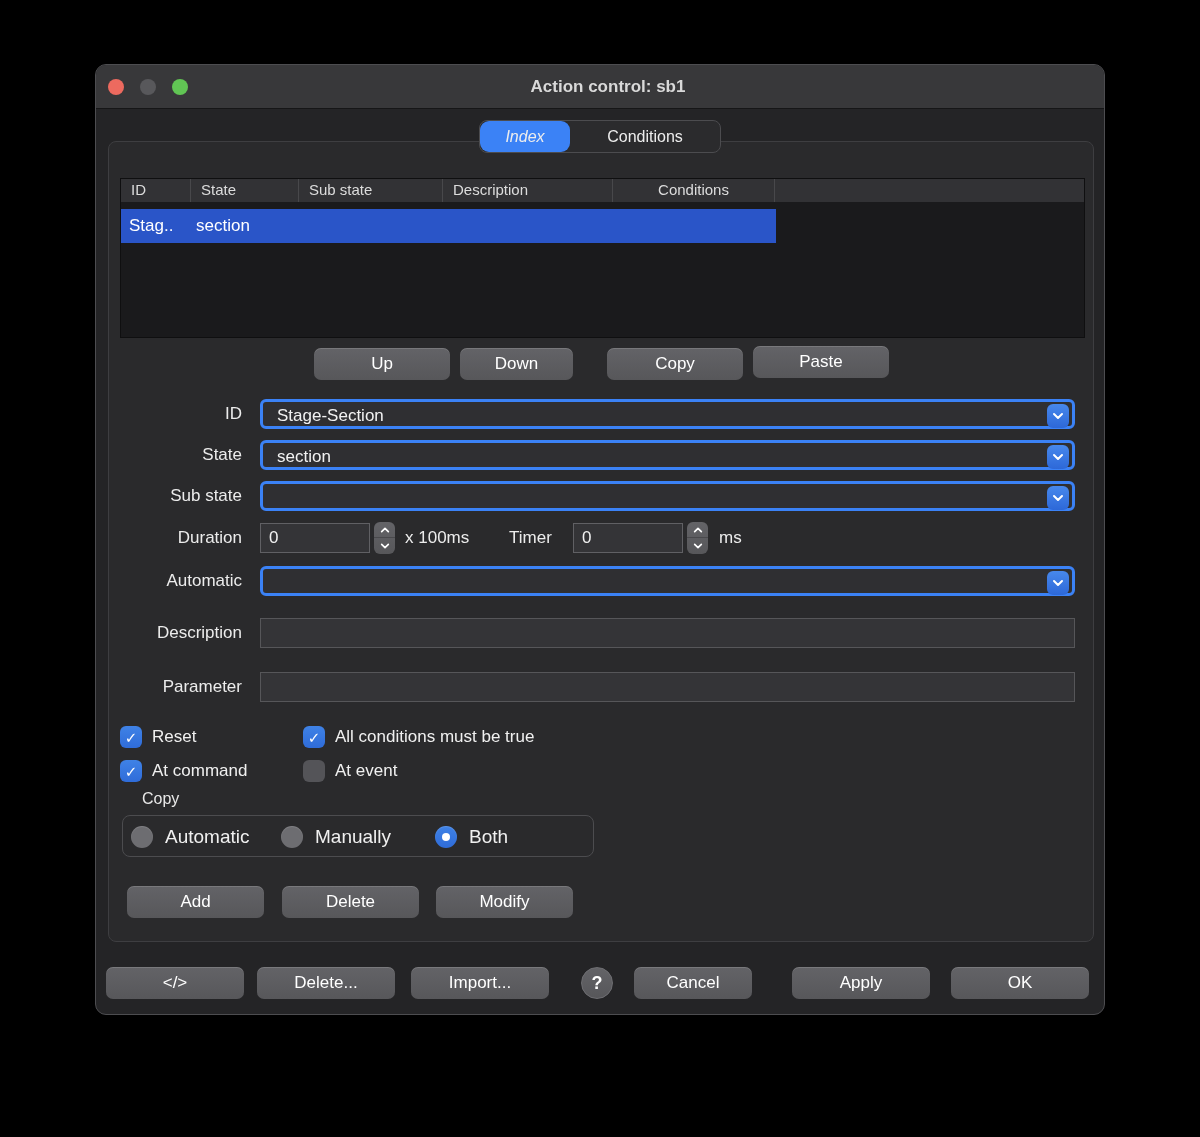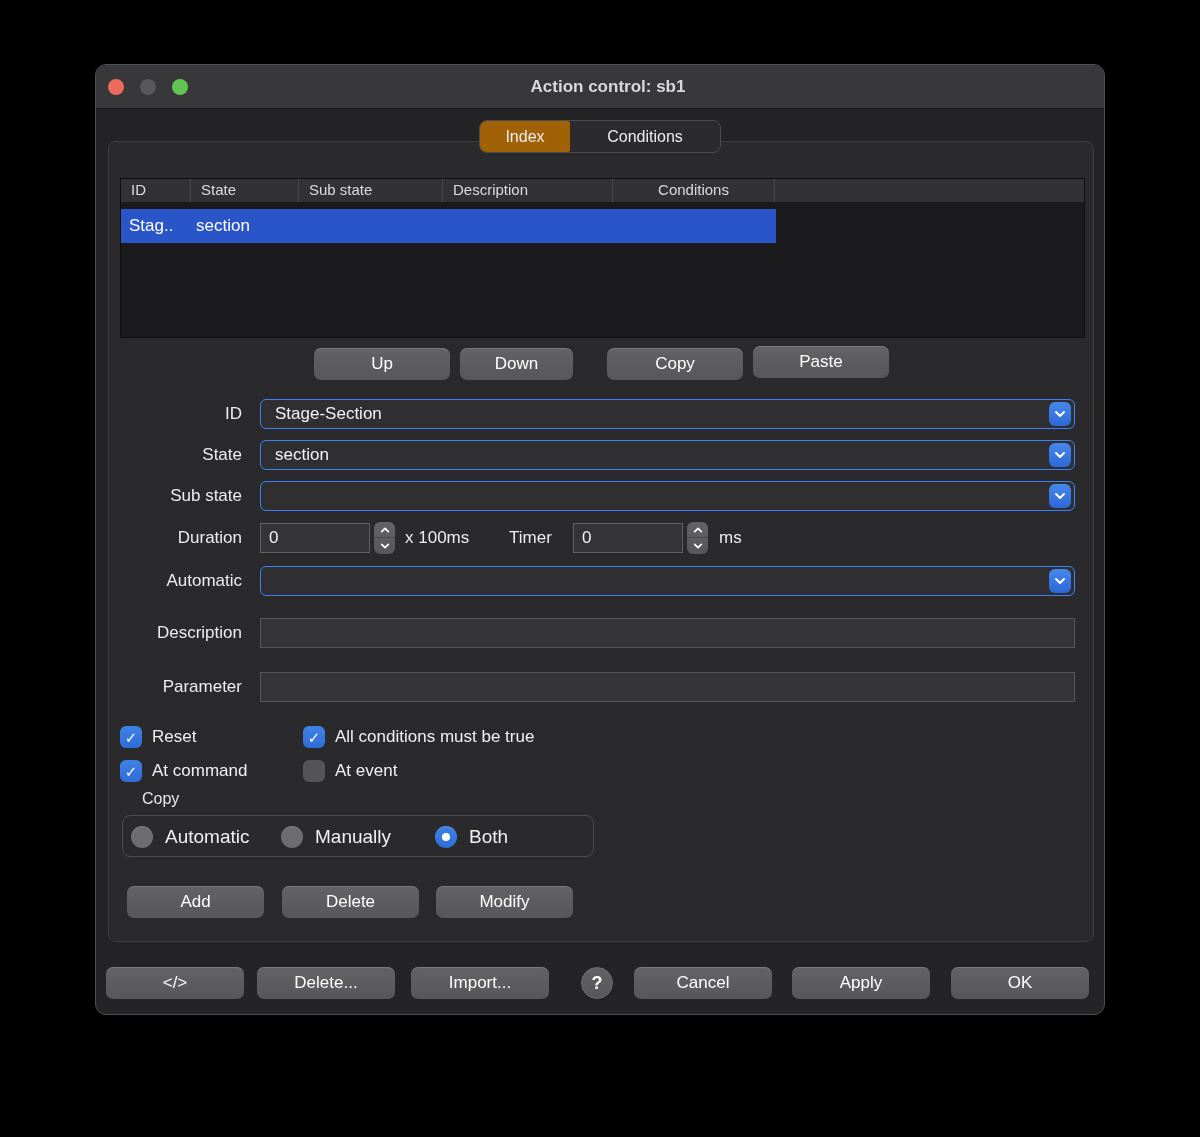--- a/index.html
+++ b/index.html
@@ -19,21 +19,21 @@
   .light.red   { background:#ed6a5f; }
   .light.gray  { background:#58585b; }
   .light.green { background:#61c554; }
 
   
   .segmented { position:absolute; left:50%; transform:translateX(-50%); top:55px; z-index:5;
                height:33px; display:flex; background:#2b2b2d; border:1px solid #4c4c4f;
                border-radius:8px; overflow:hidden; }
   .seg { height:100%; display:flex; align-items:center; justify-content:center;
          color:#ededed; font-size:16px; }
-  .seg.sel { background:#a16207; border-radius:2px; }
+  .seg.sel { background:#3b82f6; border-radius:9px;font-style:italic; }
 
   
   .panel { position:absolute; left:12px; top:76px; width:986px; height:801px;
            background:#2a2a2c; border:1px solid #3e3e41; border-radius:8px; }
 
   
   .table { position:absolute; left:11px; top:36px; width:965px; height:160px;
            background:#1a1a1c; border:1px solid #0f0f10; }
   .thead { display:flex; height:23px; background:#323235; }
   .th { height:100%; line-height:22px; color:#dcdcdc; font-size:15px;
@@ -48,21 +48,21 @@
   .pushbtn { position:absolute; height:32px; border-radius:7px; border:none;
              background:linear-gradient(180deg,#636367,#57575a);
              box-shadow:inset 0 1px 0 rgba(255,255,255,0.14);
              color:#fff; font-size:17px; display:flex; align-items:center; justify-content:center;
              font-family:inherit; }
 
   
   .flabel { position:absolute; left:0; width:133px; text-align:right; color:#ececec;
             font-size:17px; line-height:30px; }
   .dropdown { position:absolute; left:151px; width:815px; height:30px; background:#2f2f32;
-              border:1px solid #3b82f6; border-radius:6px; }
+              border:3px solid #3b82f6; border-radius:6px; }
   .dd-value { position:absolute; left:14px; top:0; line-height:28px; color:#f2f2f2; font-size:17px; }
   .dd-btn { position:absolute; right:3px; top:2px; width:22px; height:24px; border-radius:6px;
             background:linear-gradient(180deg,#4788ec,#2d68d8);
             display:flex; align-items:center; justify-content:center; }
   .textfield { position:absolute; height:30px; background:#343437; border:1px solid #606064;
                color:#f2f2f2; font-size:17px; line-height:28px; padding-left:8px; }
   .textfield.wide { left:151px; width:815px; border-color:#565659; }
   .stepper { position:absolute; width:21px; height:32px; border-radius:6px;
              background:linear-gradient(180deg,#636367,#57575a); overflow:hidden; }
   .step { display:flex; align-items:center; justify-content:center; height:16px; }
@@ -265,17 +265,17 @@
 
       <button class="pushbtn" style="left:18px;  top:744px; width:137px">Add</button>
       <button class="pushbtn" style="left:173px; top:744px; width:137px">Delete</button>
       <button class="pushbtn" style="left:327px; top:744px; width:137px">Modify</button>
     </div>
 
     <button class="pushbtn" style="left:10px;  top:902px; width:138px">&lt;/&gt;</button>
     <button class="pushbtn" style="left:161px; top:902px; width:138px">Delete...</button>
     <button class="pushbtn" style="left:315px; top:902px; width:138px">Import...</button>
     <button class="helpbtn" style="left:485px; top:902px">?</button>
-    <button class="pushbtn" style="left:538px; top:902px; width:138px">Cancel</button>
+    <button class="pushbtn" style="left:538px; top:902px; width:118px">Cancel</button>
     <button class="pushbtn" style="left:696px; top:902px; width:138px">Apply</button>
     <button class="pushbtn" style="left:855px; top:902px; width:138px">OK</button>
   </div>
 </div>
 
 </body></html>

